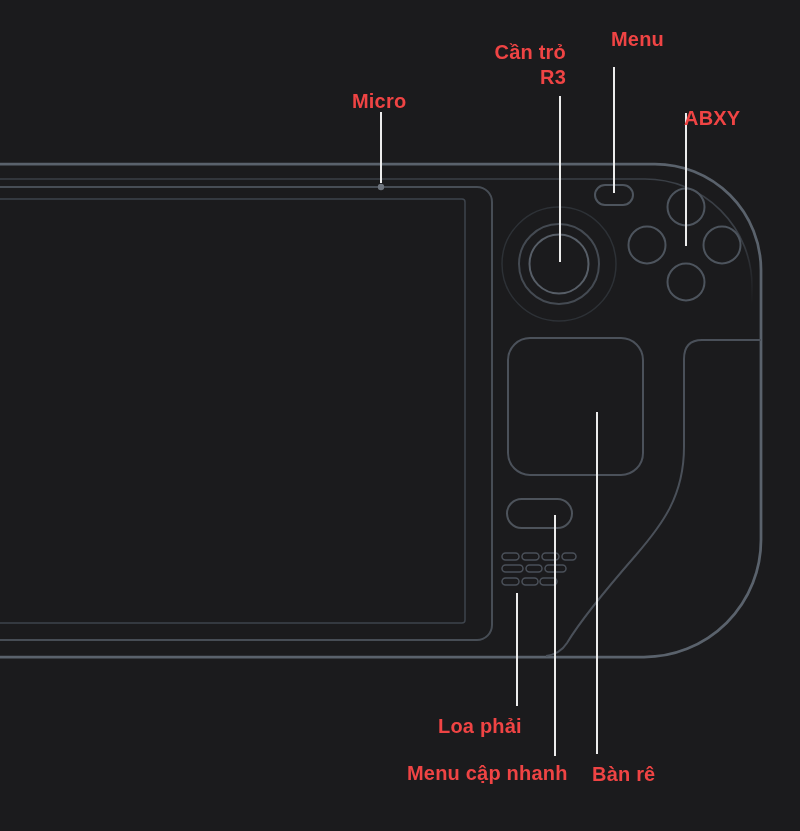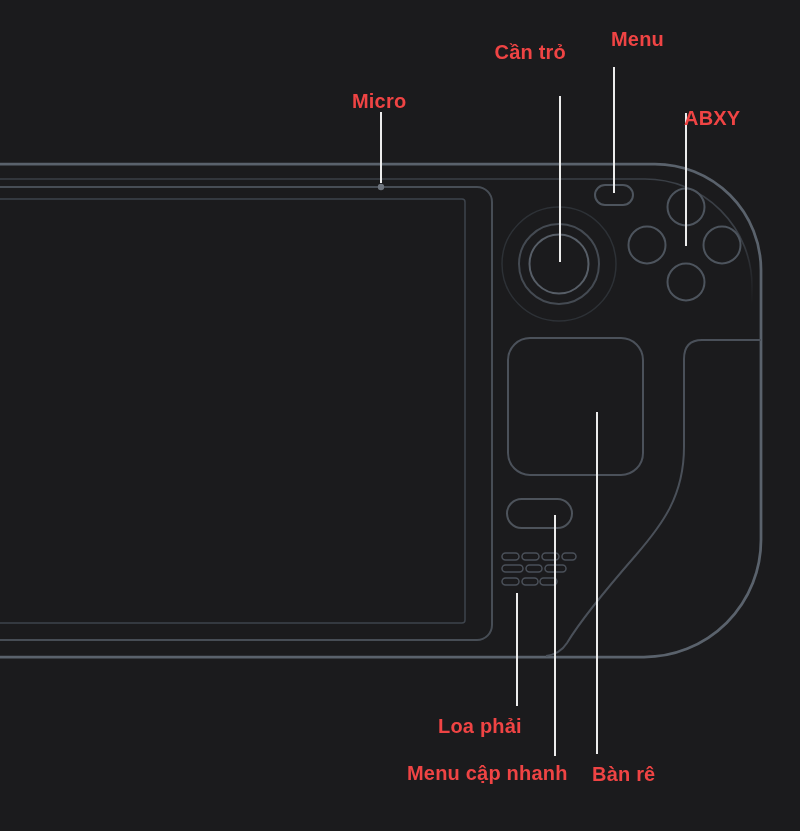--- a/index.html
+++ b/index.html
@@ -93,20 +93,21 @@
       <line x1="597" y1="412" x2="597" y2="754"></line>
     </g>
 
     <circle cx="381" cy="187" r="3.2" fill="#6d737c"></circle>
   </svg>
 
   <div class="callout" style="left:352px; top:89px;text-align:right;">Micro</div>
 
   <div class="callout right-align" style="left:436px; top:40px; width:130px;">
     <div>Cần trỏ</div>
+    <div>R3</div>
   </div>
 
   <div class="callout" style="left:611px; top:27px;">Menu</div>
 
   <div class="callout" style="left:684px; top:106px;">ABXY</div>
 
   <div class="callout" style="left:438px; top:714px;">Loa phải</div>
 
   <div class="callout" style="left:407px; top:761px;">Menu cập nhanh</div>
 

